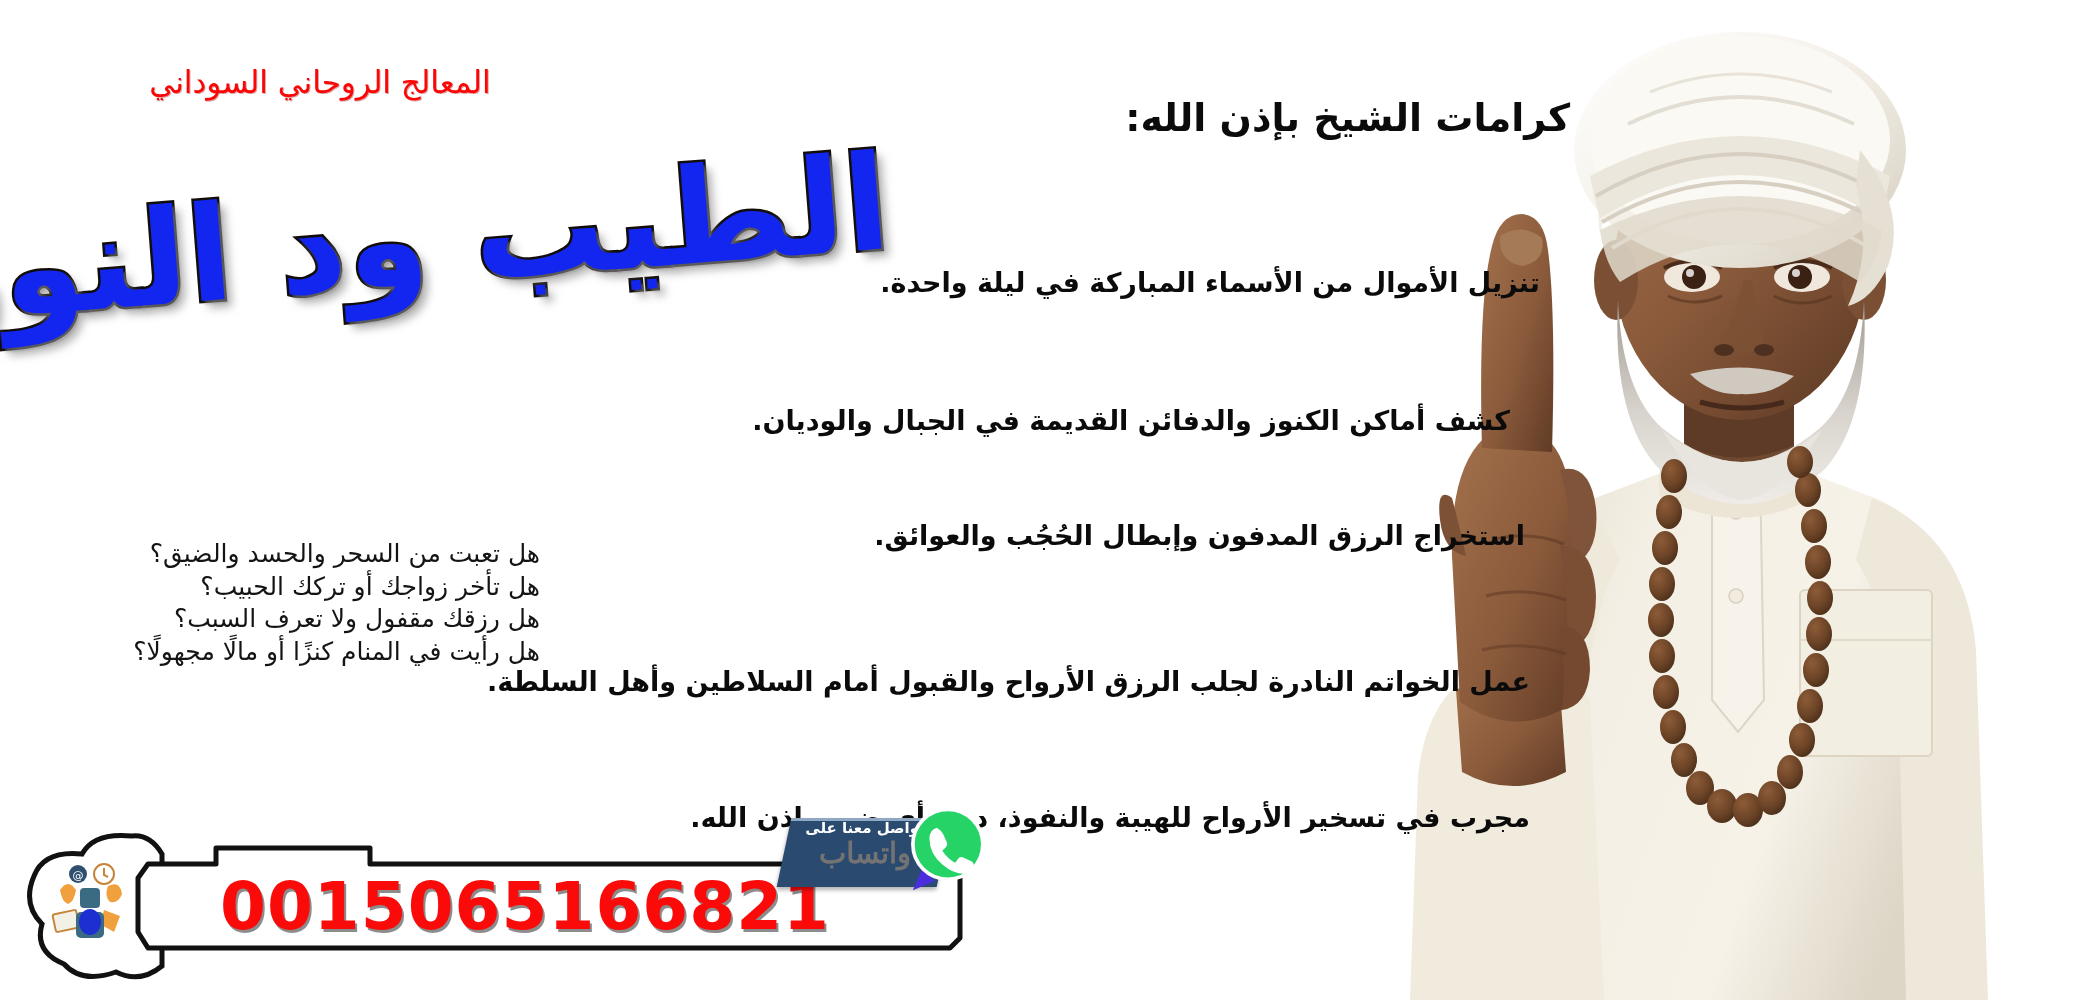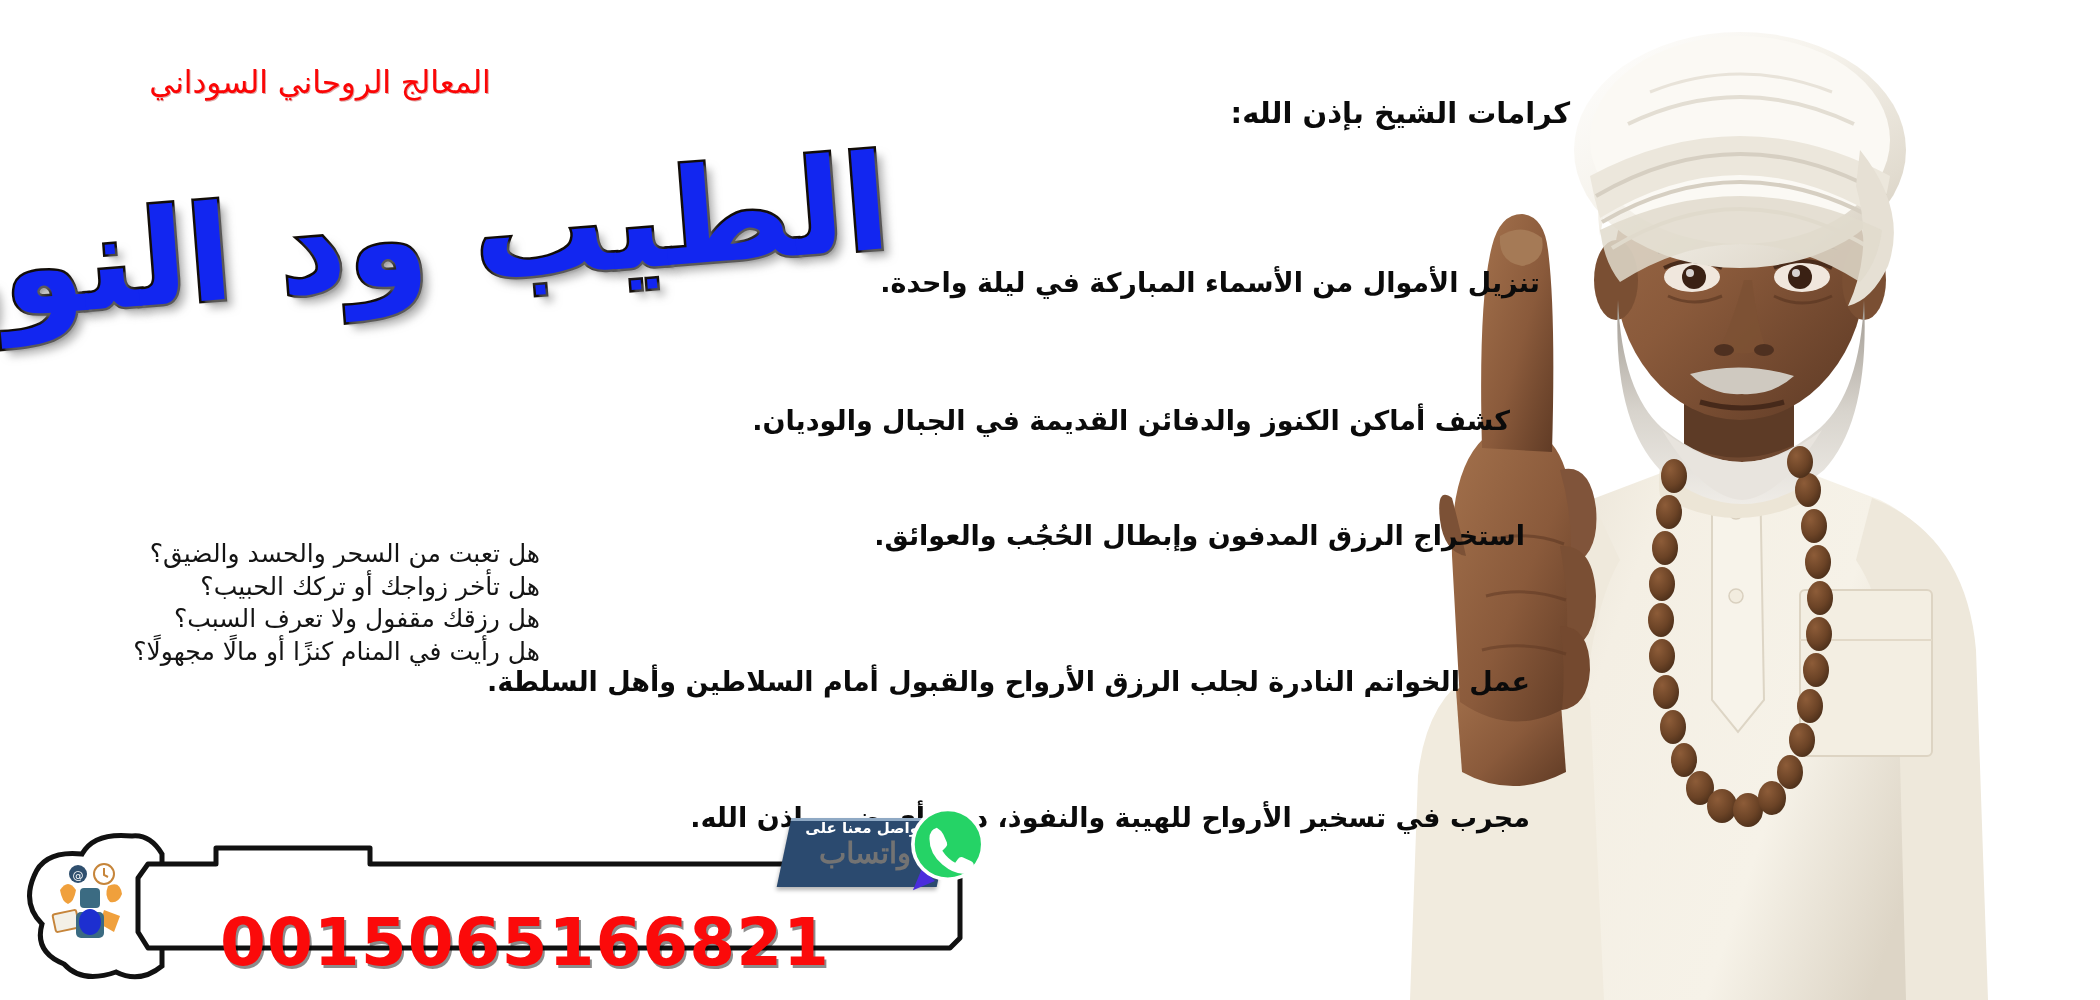--- a/index.html
+++ b/index.html
@@ -80,21 +80,21 @@
     right:0;
     white-space:nowrap;
     direction:rtl;
     color:#0b0b0b;
     font-family:"DejaVu Sans","Liberation Sans",sans-serif;
     font-weight:700;
     font-size:27px;
     letter-spacing:0px;
     text-align:right;
   }
-  .svc.heading{ font-size:29px; }
+  .svc.heading{ font-size:38px; }
   .svc-0{ top:0px;   right:-170px;}
   .svc-1{ top:132px; right:-140px;margin-top:39px;}
   .svc-2{ top:281px; right:-110px;margin-top:28px;}
   .svc-3{ top:424px; right:-125px;}
   .svc-4{ top:570px; right:-130px;}
   .svc-5{ top:706px; right:-130px;}
 
   
   .photo-wrap{
     position:absolute;
@@ -120,21 +120,20 @@
     left:200px; top:48px;
     width:560px;
     direction:ltr;
     font-family:"DejaVu Sans","Liberation Sans",sans-serif;
     font-size:66px;
     font-weight:700;
     color:#fb0a0a;
     letter-spacing:1px;
     text-shadow:2px 3px 0 rgba(0,0,0,.45);
     white-space:nowrap;
-    margin-top:36px;
   }
 
   
   .wa-badge{
     position:absolute;
     right:-4px; top:-10px;
     width:200px; height:88px;
   }
   .wa-plate{
     position:absolute;

